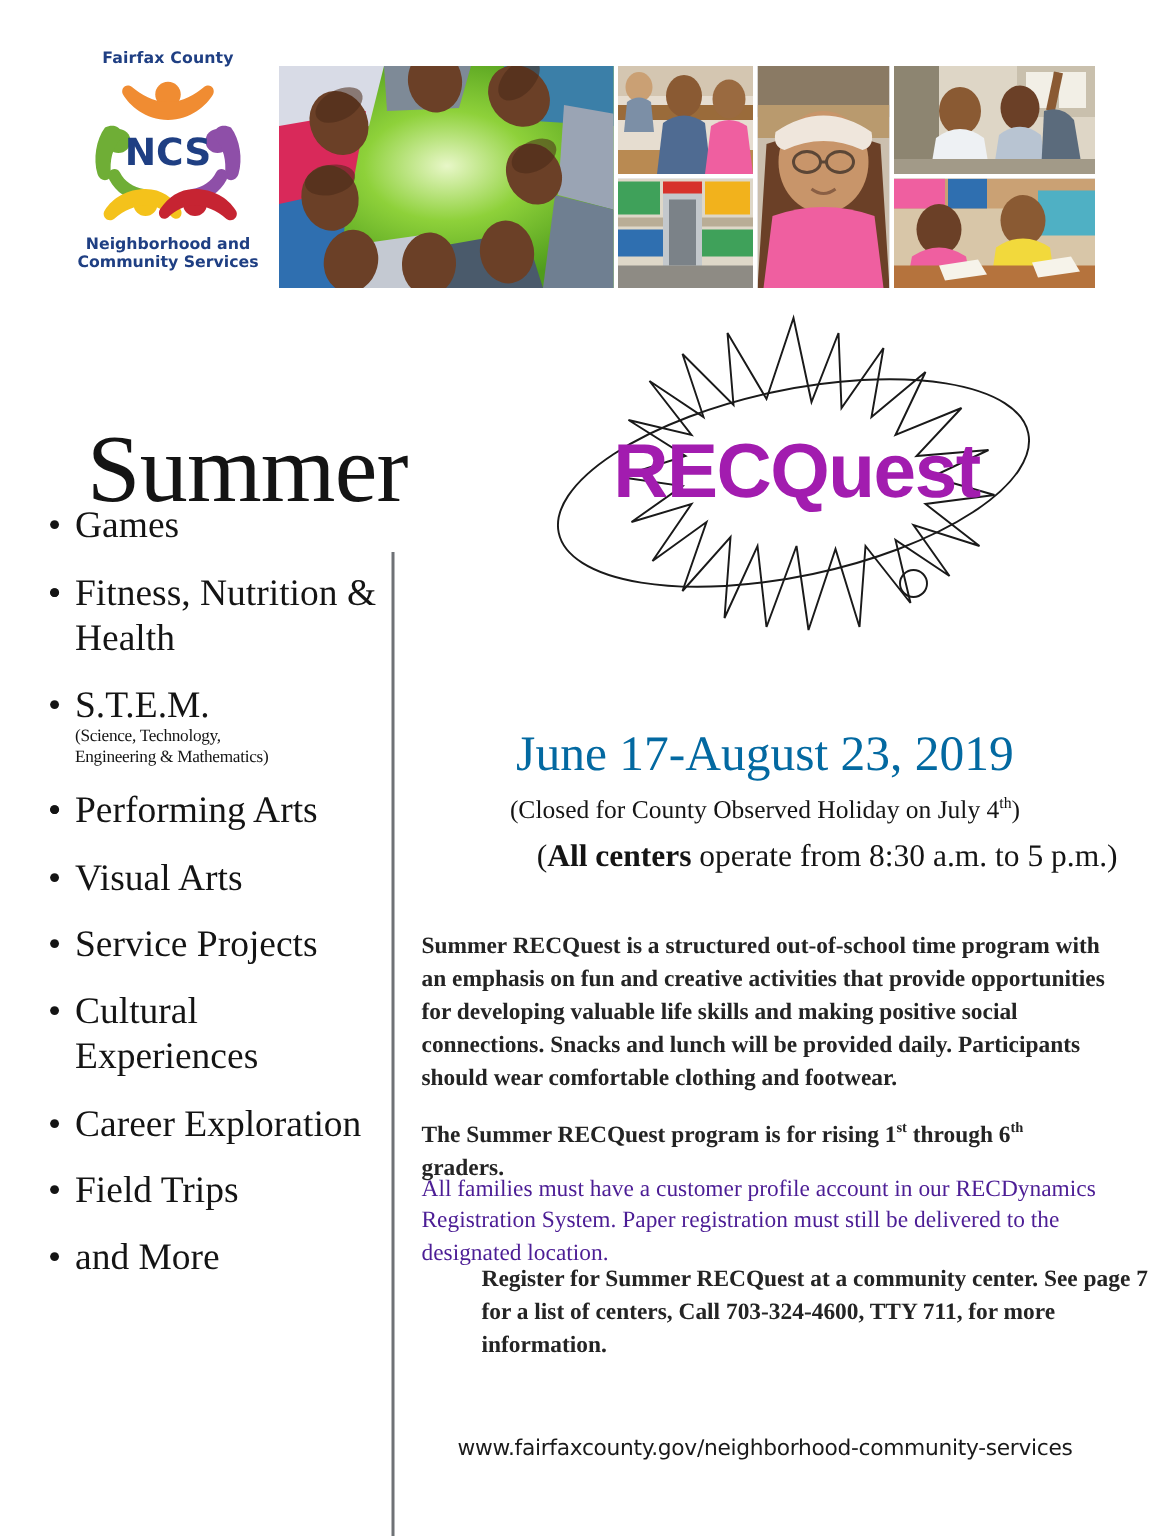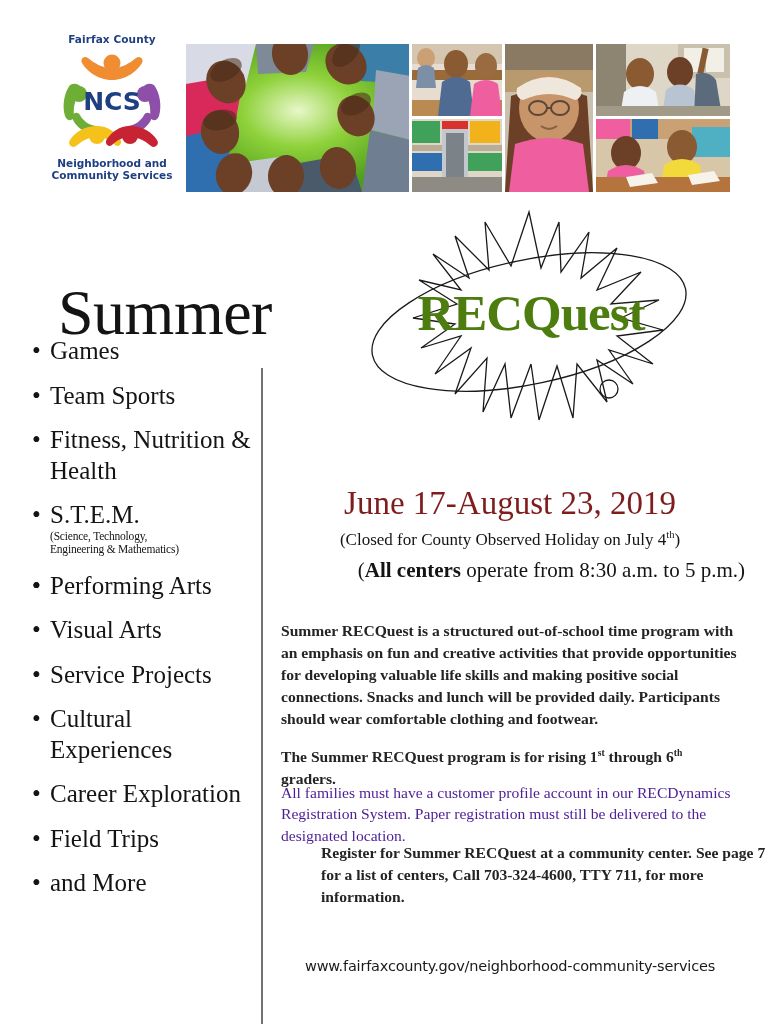--- a/index.html
+++ b/index.html
@@ -133,36 +133,36 @@
   #recquest-wordmark {
     position: absolute;
     left: 0; top: 0;
     width: 368px; height: 222px;
     display: flex;
     align-items: center;
     justify-content: center;
     pointer-events: none;
   }
   #recquest-wordmark span {
-    font-family: Liberation Serif, serif;
+    font-family: Liberation Sans, sans-serif;
     font-weight: bold;
     font-size: 51px;
     letter-spacing: -1px;
-    color: #4d7c0f;
+    color: #a21caf;
     transform: translate(2px, -4px);
   }
 
   #date-heading {
     position: absolute;
     left: 275px; top: 485px;
     width: 470px;
     text-align: center;
     font-size: 33px;
     line-height: 1.12;
-    color: #7f1d1d;
+    color: #0369a1;
   }
   #holiday-note {
     position: absolute;
     left: 275px; top: 530px;
     width: 470px;
     text-align: center;
     font-size: 17px;
     line-height: 1.2;
     color: #141414;
   }
@@ -381,21 +381,21 @@
 
   </div>
 </div>
 
 <div id="column-divider"></div>
 
 <h1 id="summer-title">Summer</h1>
 
 <ul id="activity-list">
     <li><span class="bullet-dot">•</span><span>Games</span></li>
-    <li><span class="bullet-dot">•</span><span>Team Sports</span></li>
+    <li><span class="bullet-dot">•</span></li>
     <li><span class="bullet-dot">•</span><span>Fitness, Nutrition &amp; Health</span></li>
     <li><span class="bullet-dot">•</span><span>S.T.E.M.</span><span class="stem-sub"><span>(Science, Technology,</span><br><span>Engineering &amp; Mathematics)</span></span></li>
     <li><span class="bullet-dot">•</span></li>
     <li><span class="bullet-dot">•</span><span>Performing Arts</span></li>
     <li><span class="bullet-dot">•</span><span>Visual Arts</span></li>
     <li><span class="bullet-dot">•</span><span>Service Projects</span></li>
     <li><span class="bullet-dot">•</span><span>Cultural Experiences</span></li>
     <li><span class="bullet-dot">•</span><span>Career Exploration</span></li>
     <li><span class="bullet-dot">•</span><span>Field Trips</span></li>
     <li><span class="bullet-dot">•</span><span>and More</span></li>

